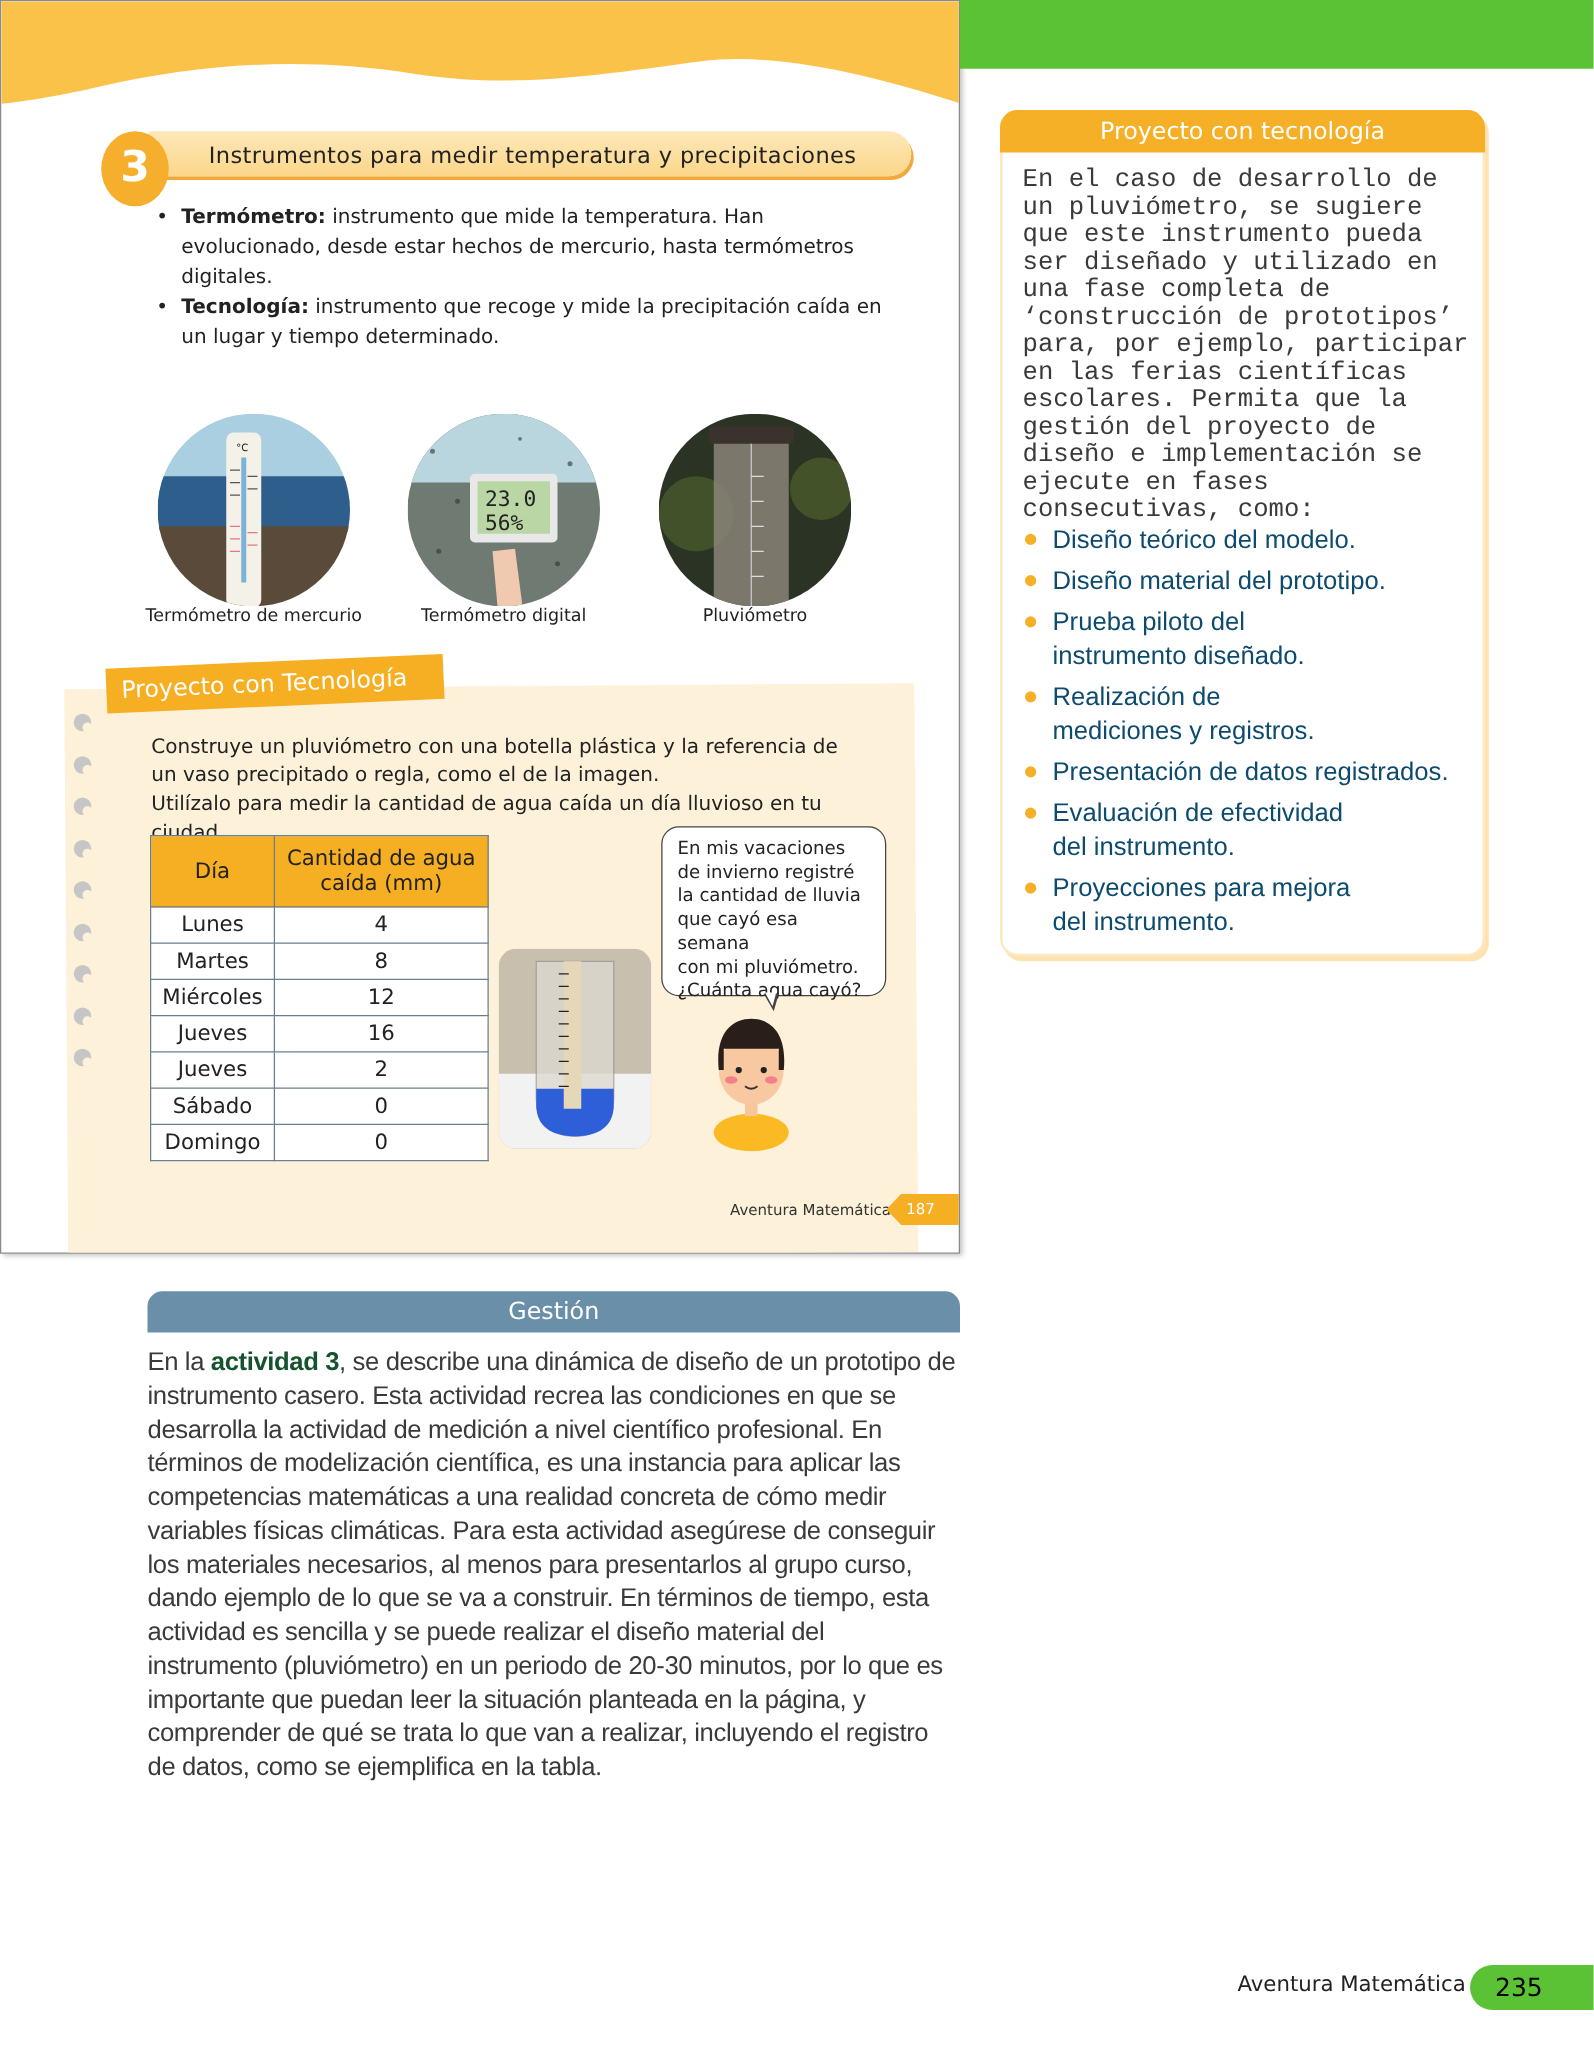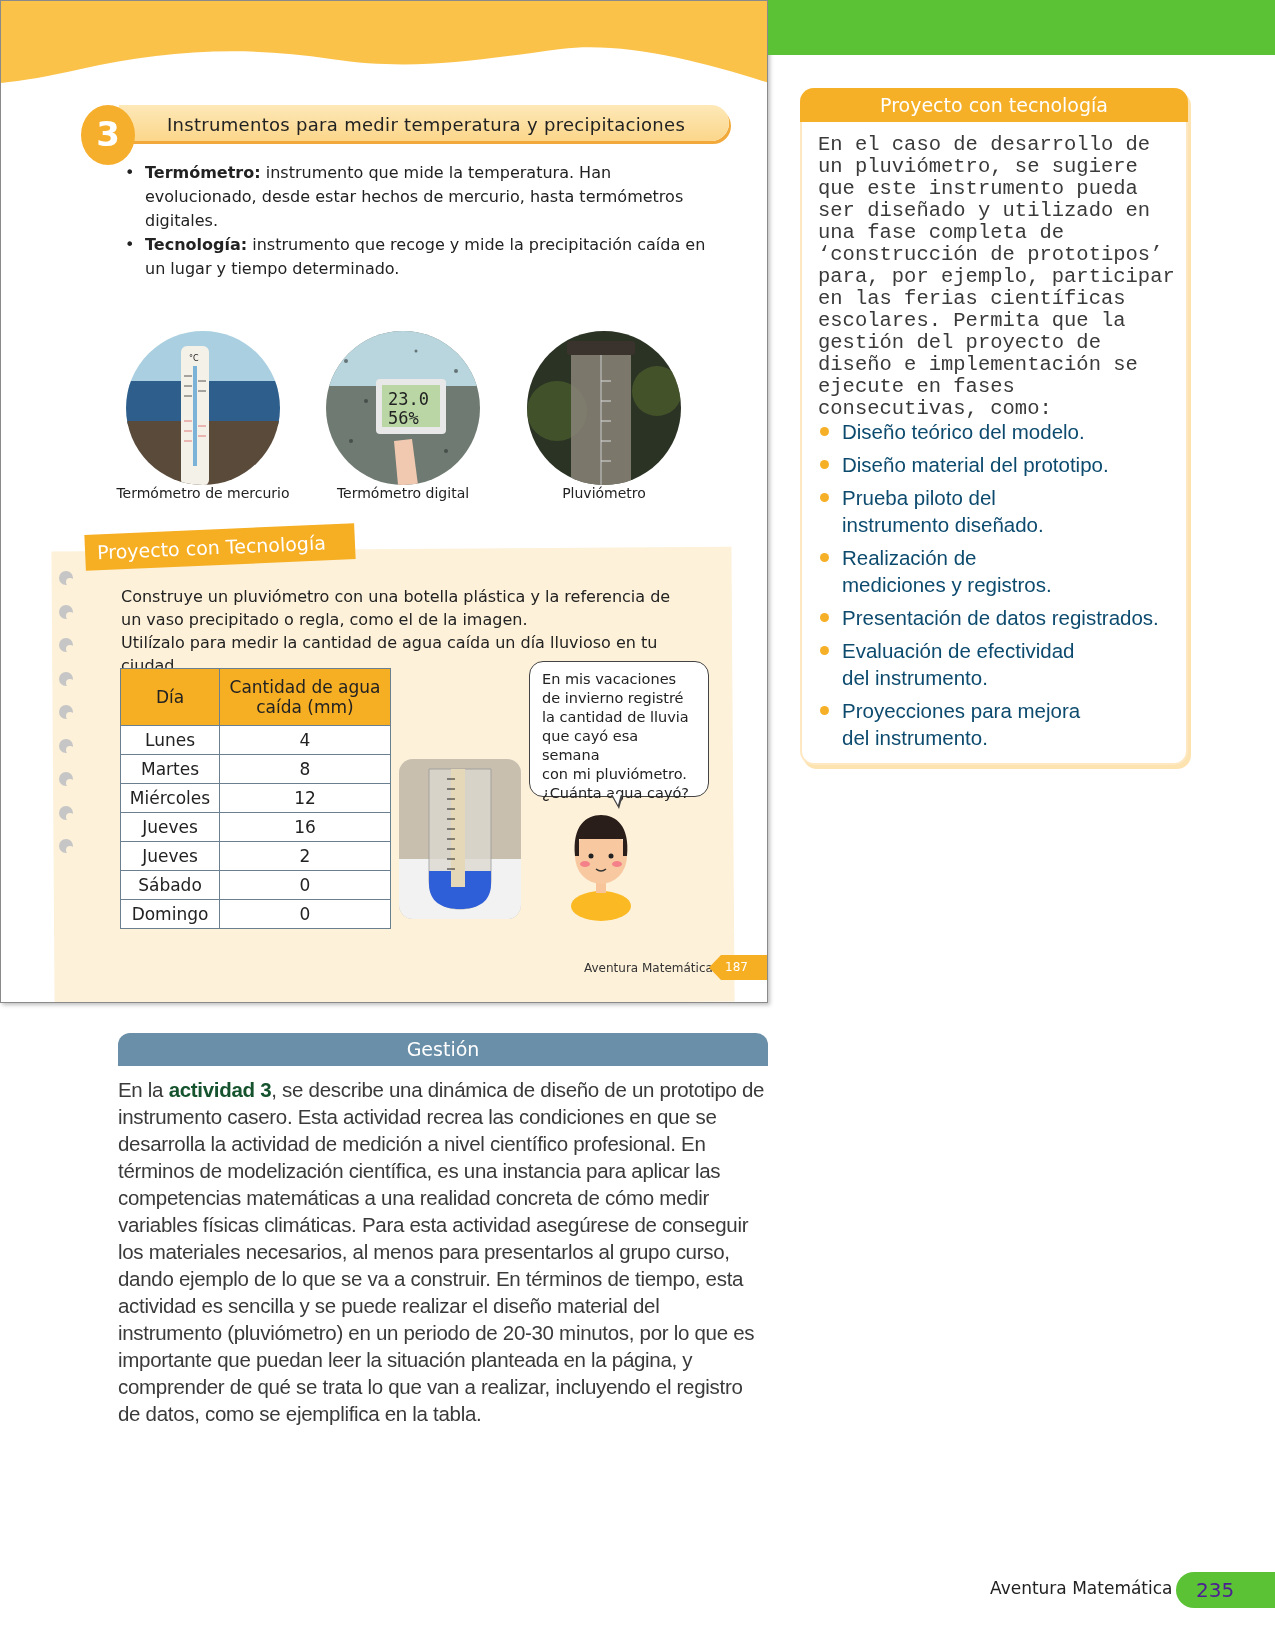--- a/index.html
+++ b/index.html
@@ -42,21 +42,21 @@
   .rbody{left:818px;top:134px;width:362px;font-family:Liberation Mono, monospace;font-size:20.5px;line-height:22px;color:#3a3a3a;}
   .rlist{left:818px;top:418px;width:362px;font-family:"Liberation Sans",sans-serif;font-size:20.5px;line-height:27px;color:#0c4a6e;}
   .rlist ul{margin:0;padding:0;list-style:none;}
   .rlist li{position:relative;padding-left:24px;margin-bottom:6px;}
   .rlist li:before{content:"";position:absolute;left:2px;top:9px;width:9px;height:9px;border-radius:50%;background:#f6b027;}
   
   .ghead{left:118px;top:1033px;width:650px;height:33px;background:#6a8fa8;border-radius:12px 12px 0 0;color:#fff;text-align:center;font-size:19px;line-height:33px;}
   .gbody{left:118px;top:1076px;width:650px;font-family:"Liberation Sans",sans-serif;font-size:20.5px;line-height:27px;color:#3a3a3a;letter-spacing:-0.3px;}
   .gbody b{color:#14532d;}
   .foot{left:990px;top:1578px;font-size:17px;color:#222;white-space:nowrap;}
-  .pg{left:1176px;top:1572px;width:99px;height:36px;background:#5bc236;border-radius:18px 0 0 18px;color:#4c1d95;font-size:20px;line-height:36px;padding-left:20px;box-sizing:border-box;}
+  .pg{left:1176px;top:1572px;width:99px;height:36px;background:#5bc236;border-radius:18px 0 0 18px;color:#000000;font-size:20px;line-height:36px;padding-left:20px;box-sizing:border-box;}
 </style>
 </head>
 <body>
 
 <div id="inner" class="abs">
   <svg id="wave" class="abs" viewBox="0 0 768 90" preserveAspectRatio="none">
     <path d="M0,0 H768 V82 C700,60 620,40 560,48 C470,60 410,70 330,58 C240,44 160,50 80,68 C50,75 20,80 0,82 Z" fill="#fbc24a"></path>
   </svg>
 
   <div class="abs badge3">3</div>

